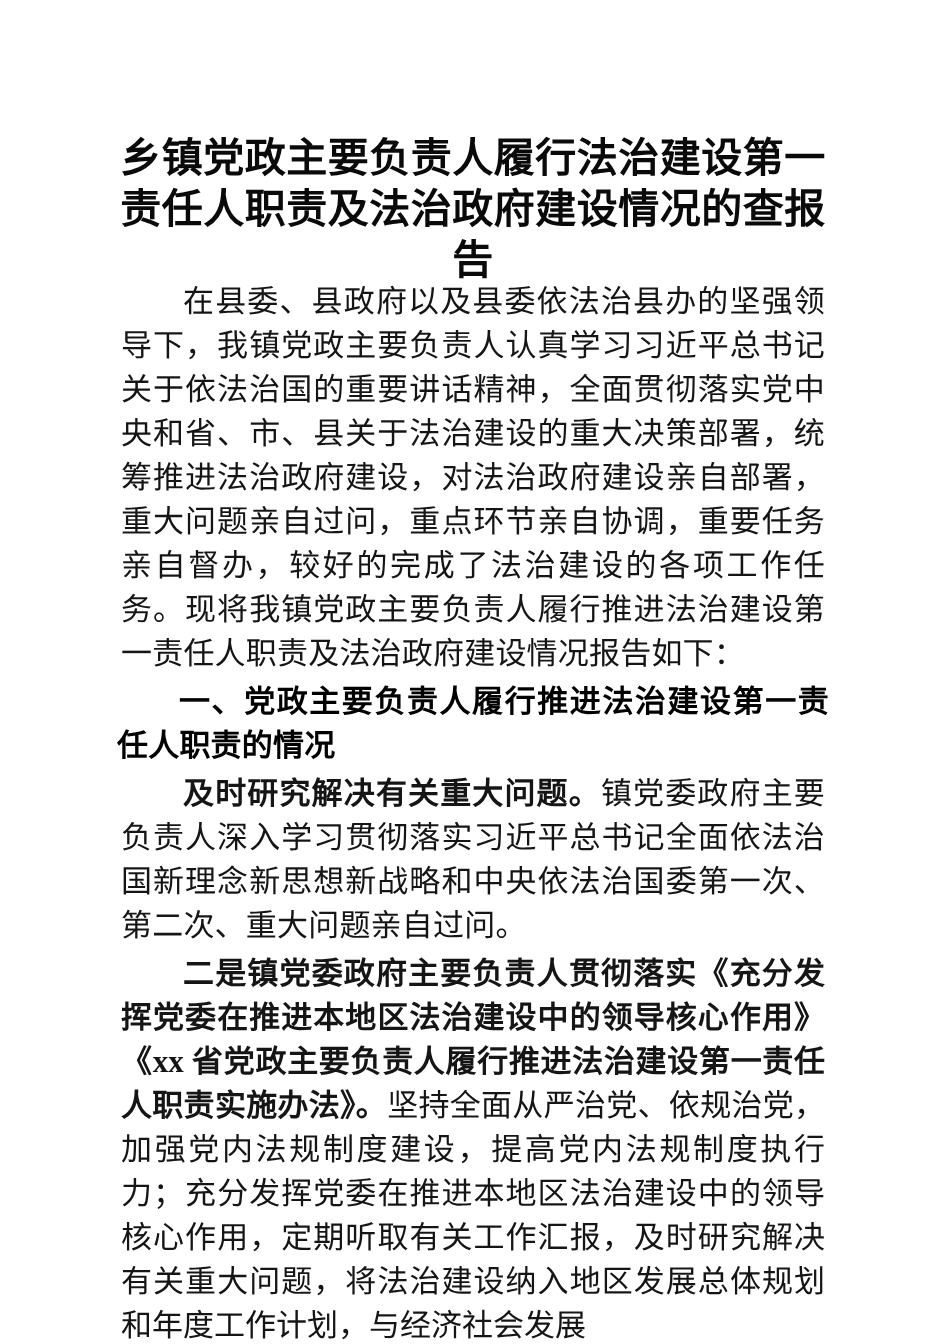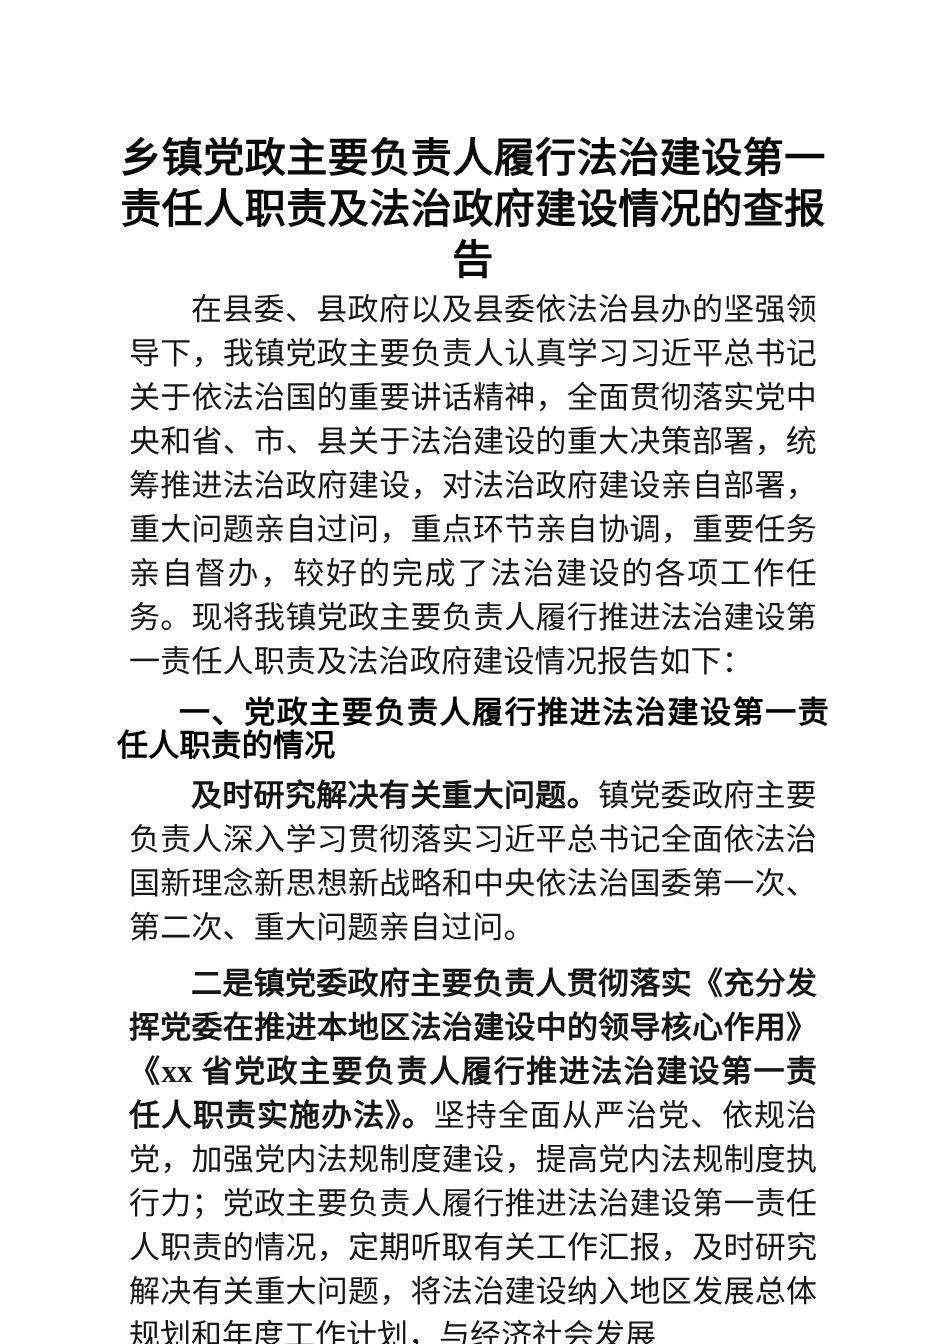--- a/index.html
+++ b/index.html
@@ -45,21 +45,21 @@
   }
 
   
   .body-block {
     position: absolute;
     top: 276px;
     left: 0;
     width: 712px;
   }
   p.para {
-    margin: 12px;
+    margin: 4px;
     padding: 0;
     font-family: "Liberation Serif", "DejaVu Serif", serif;
     font-size: 31px;
     line-height: 44px;
     text-align: justify;
     text-justify: inter-ideograph;
     text-indent: 2em;
     color: #151515;
     letter-spacing: 0.2px;
   }
@@ -67,21 +67,21 @@
     letter-spacing: 0px;
   }
 
   
   p.heading {
     margin: 0;
     padding: 0;
     font-family: "Liberation Sans", "DejaVu Sans", sans-serif;
     font-weight: bold;
     font-size: 31px;
-    line-height: 33px;
+    line-height: 44px;
     text-align: justify;
     text-justify: inter-ideograph;
     text-indent: 2em;
     color: #000000;
     letter-spacing: 0.2px;
   }
 
   
   .lead {
     font-weight: bold;
@@ -99,17 +99,17 @@
     <h1 class="doc-title">乡镇党政主要负责人履行法治建设第一责任人职责及法治政府建设情况的查报告</h1>
 
     <div class="body-block">
 
       <p class="para" style="color: rgb(21, 21, 21);">在县委、县政府以及县委依法治县办的坚强领导下，我镇党政主要负责人认真学习习近平总书记关于依法治国的重要讲话精神，全面贯彻落实党中央和省、市、县关于法治建设的重大决策部署，统筹推进法治政府建设，对法治政府建设亲自部署，重大问题亲自过问，重点环节亲自协调，重要任务亲自督办，较好的完成了法治建设的各项工作任务。现将我镇党政主要负责人履行推进法治建设第一责任人职责及法治政府建设情况报告如下：</p>
 
       <p class="heading">一、党政主要负责人履行推进法治建设第一责任人职责的情况</p>
 
       <p class="para" style="color: rgb(21, 21, 21);"><span class="lead">及时研究解决有关重大问题。</span><span>镇党委政府主要负责人深入学习贯彻落实习近平总书记全面依法治国新理念新思想新战略和中央依法治国委第一次、第二次、重大问题亲自过问。</span></p>
 
-      <p class="para tight" style="color: rgb(21, 21, 21);"><span class="emph">二是镇党委政府主要负责人贯彻落实《充分发挥党委在推进本地区法治建设中的领导核心作用》《xx 省党政主要负责人履行推进法治建设第一责任人职责实施办法》。</span><span>坚持全面从严治党、依规治党，加强党内法规制度建设，提高党内法规制度执行力；党政主要负责人履行推进法治建设第一责任人职责的情况，定期听取有关工作汇报，及时研究解决有关重大问题，将法治建设纳入地区发展总体规划和年度工作计划，与经济社会发展</span></p>
+      <p class="para tight" style="color: rgb(21, 21, 21);"><span class="emph">二是镇党委政府主要负责人贯彻落实《充分发挥党委在推进本地区法治建设中的领导核心作用》《xx 省党政主要负责人履行推进法治建设第一责任人职责实施办法》。</span><span>坚持全面从严治党、依规治党，加强党内法规制度建设，提高党内法规制度执行力；充分发挥党委在推进本地区法治建设中的领导核心作用，定期听取有关工作汇报，及时研究解决有关重大问题，将法治建设纳入地区发展总体规划和年度工作计划，与经济社会发展</span></p>
 
     </div>
   </div>
 </div>
 
 </body></html>

